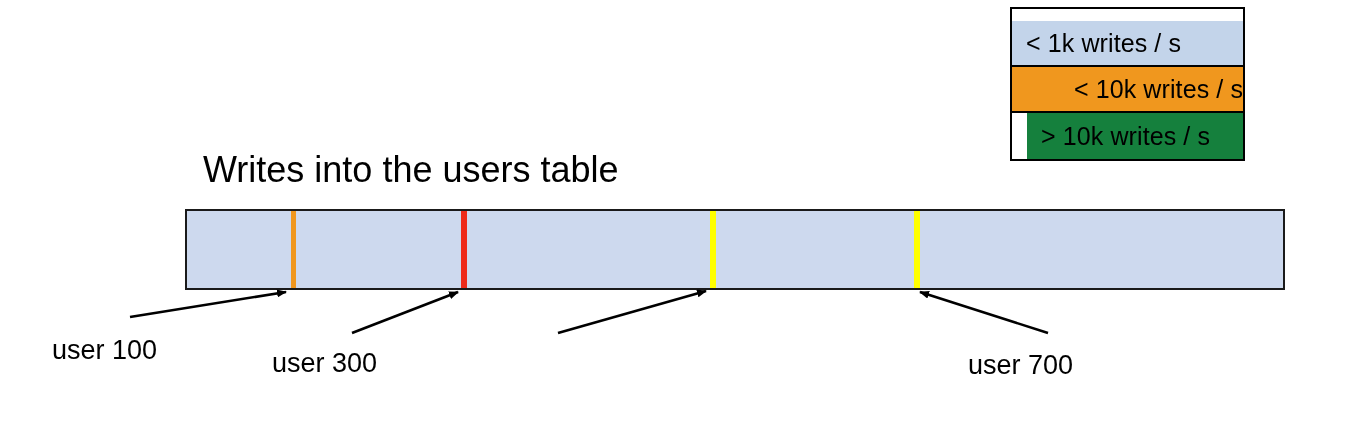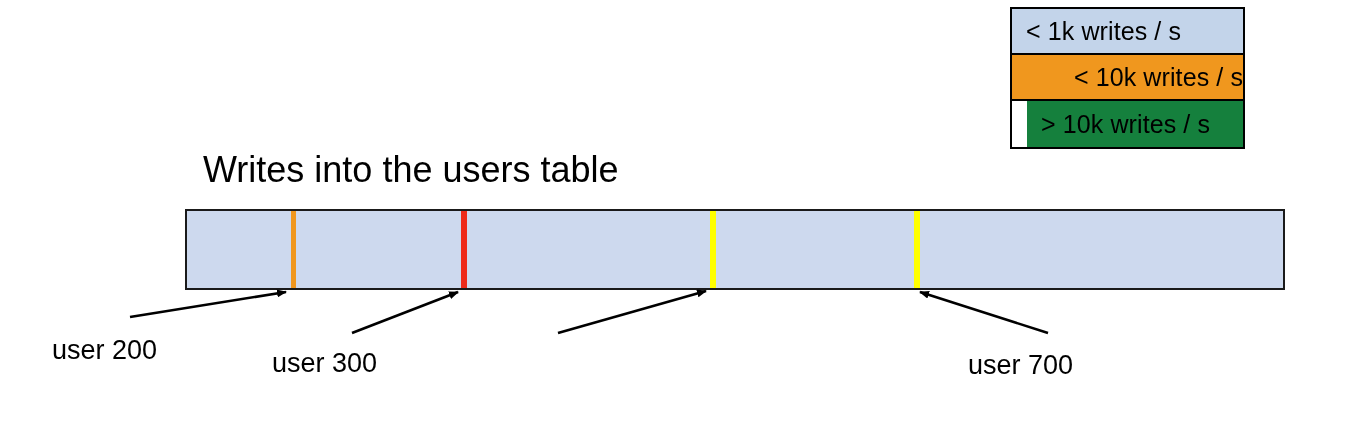--- a/index.html
+++ b/index.html
@@ -100,21 +100,21 @@
     height: 422px;
     pointer-events: none;
   }
 </style>
 </head>
 <body>
 
 <div id="diagram">
 
   <div id="legend">
-    <div class="legend-row" style="background:#c3d4ea;">
+    <div class="legend-row" style="background:#c3d4ea;margin-top:12px;">
       <span class="legend-label">&lt; 1k writes / s</span>
     </div>
     <div class="legend-row" style="background:#f0971e;justify-content:flex-end;">
       <span class="legend-label">&lt; 10k writes / s</span>
     </div>
     <div class="legend-row" style="background:#15803d;margin-left:15px;">
       <span class="legend-label">&gt; 10k writes / s</span>
     </div>
   </div>
 
@@ -132,17 +132,17 @@
       <marker id="ah" markerWidth="10" markerHeight="8" refX="9" refY="4" orient="auto" markerUnits="userSpaceOnUse">
         <path d="M0,0 L10,4 L0,8 z" fill="#000000"></path>
       </marker>
     </defs>
     <line x1="130" y1="317" x2="286" y2="292" stroke="#000000" stroke-width="2.6" marker-end="url(#ah)"></line>
     <line x1="352" y1="333" x2="458" y2="292" stroke="#000000" stroke-width="2.6" marker-end="url(#ah)"></line>
     <line x1="558" y1="333" x2="706" y2="291" stroke="#000000" stroke-width="2.6" marker-end="url(#ah)"></line>
     <line x1="1048" y1="333" x2="920" y2="292" stroke="#000000" stroke-width="2.6" marker-end="url(#ah)"></line>
   </svg>
 
-  <div class="user-label" id="label-user-100">user 200</div>
+  <div class="user-label" id="label-user-100">user 100</div>
   <div class="user-label" id="label-user-200">user 300</div>
   <div class="user-label" id="label-user-400">user 700</div>
 
 </div>
 
 </body></html>

